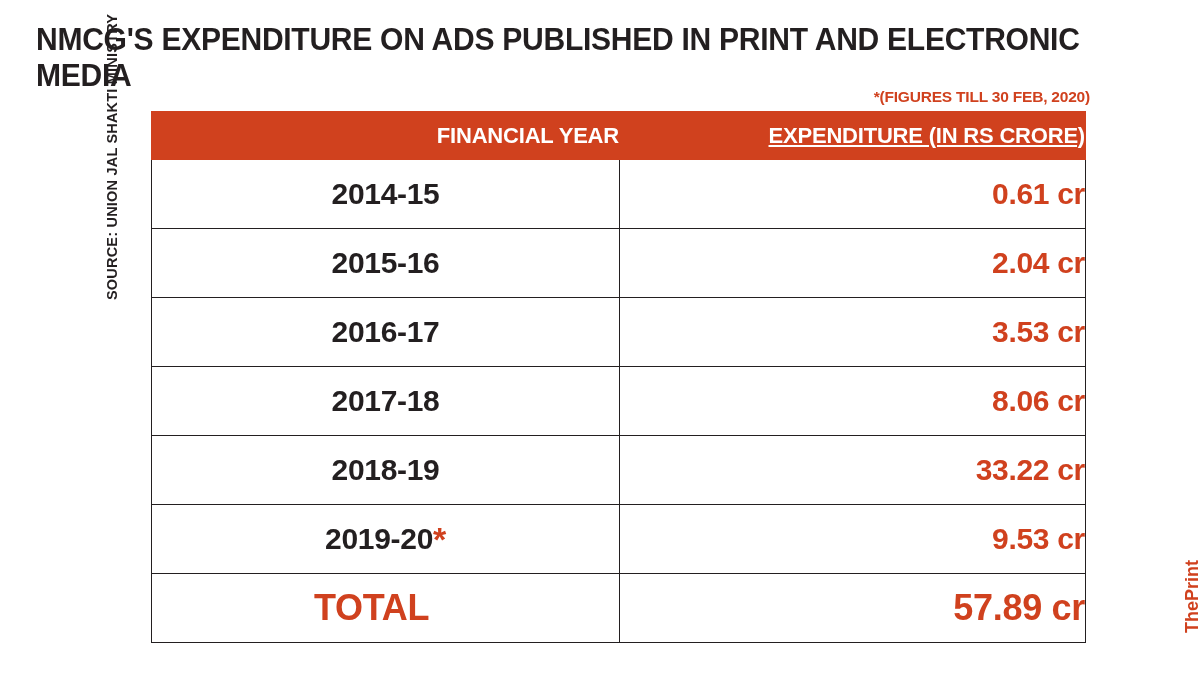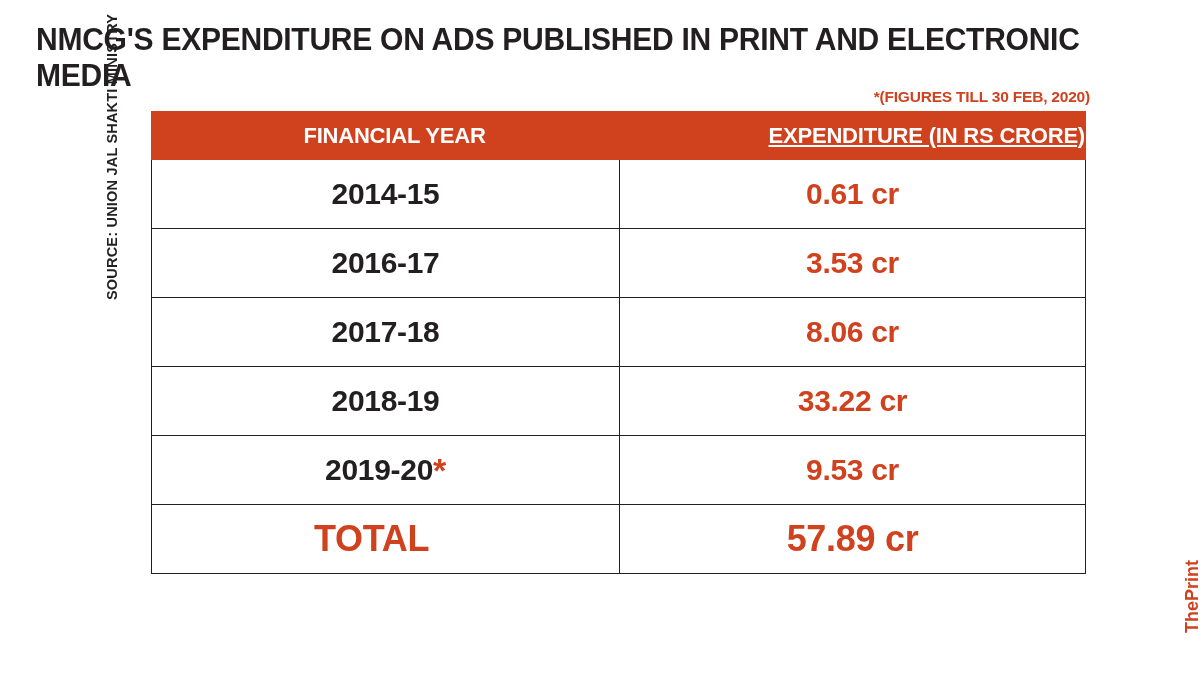--- a/index.html
+++ b/index.html
@@ -92,21 +92,21 @@
     color: #ffffff;
     font-size: 22px;
     font-weight: bold;
     height: 47px;
     text-transform: uppercase;
     letter-spacing: -0.2px;
     padding: 0;
     border: 1px solid #d0411e;
   }
   th.head-year {
-    text-align: center;
+    text-align: right;
     padding-left: 18px !important;
   }
   th.head-exp {
     text-align: right;
     text-decoration: underline;
   }
 
   table.data-table tbody td {
     border: 1.5px solid #231f20;
     height: 68px;
@@ -118,21 +118,21 @@
     font-weight: bold;
     color: #231f20;
     text-align: center;
     letter-spacing: -0.3px;
     position: relative;
   }
   td.value-cell {
     font-size: 30px;
     font-weight: bold;
     color: #d0411e;
-    text-align: center;
+    text-align: right;
     letter-spacing: -0.3px;
     margin-top: 8px;
   }
   .asterisk {
     color: #d0411e;
     font-size: 34px;
     line-height: 0;
     vertical-align: -2px;
   }
 
@@ -170,20 +170,24 @@
         <th class="head-year">FINANCIAL YEAR</th>
         <th class="head-exp">EXPENDITURE (IN RS CRORE)</th>
       </tr>
     </thead>
     <tbody>
       <tr>
         <td class="year-cell"><span>2014-15</span><span class="asterisk"></span></td>
         <td class="value-cell">0.61 cr</td>
       </tr>
       <tr>
+        <td class="year-cell"><span>2015-16</span><span class="asterisk"></span></td>
+        <td class="value-cell">2.04 cr</td>
+      </tr>
+      <tr>
         <td class="year-cell"><span>2016-17</span><span class="asterisk"></span></td>
         <td class="value-cell">3.53 cr</td>
       </tr>
       <tr>
         <td class="year-cell"><span>2017-18</span><span class="asterisk"></span></td>
         <td class="value-cell">8.06 cr</td>
       </tr>
       <tr>
         <td class="year-cell"><span>2018-19</span><span class="asterisk"></span></td>
         <td class="value-cell">33.22 cr</td>

